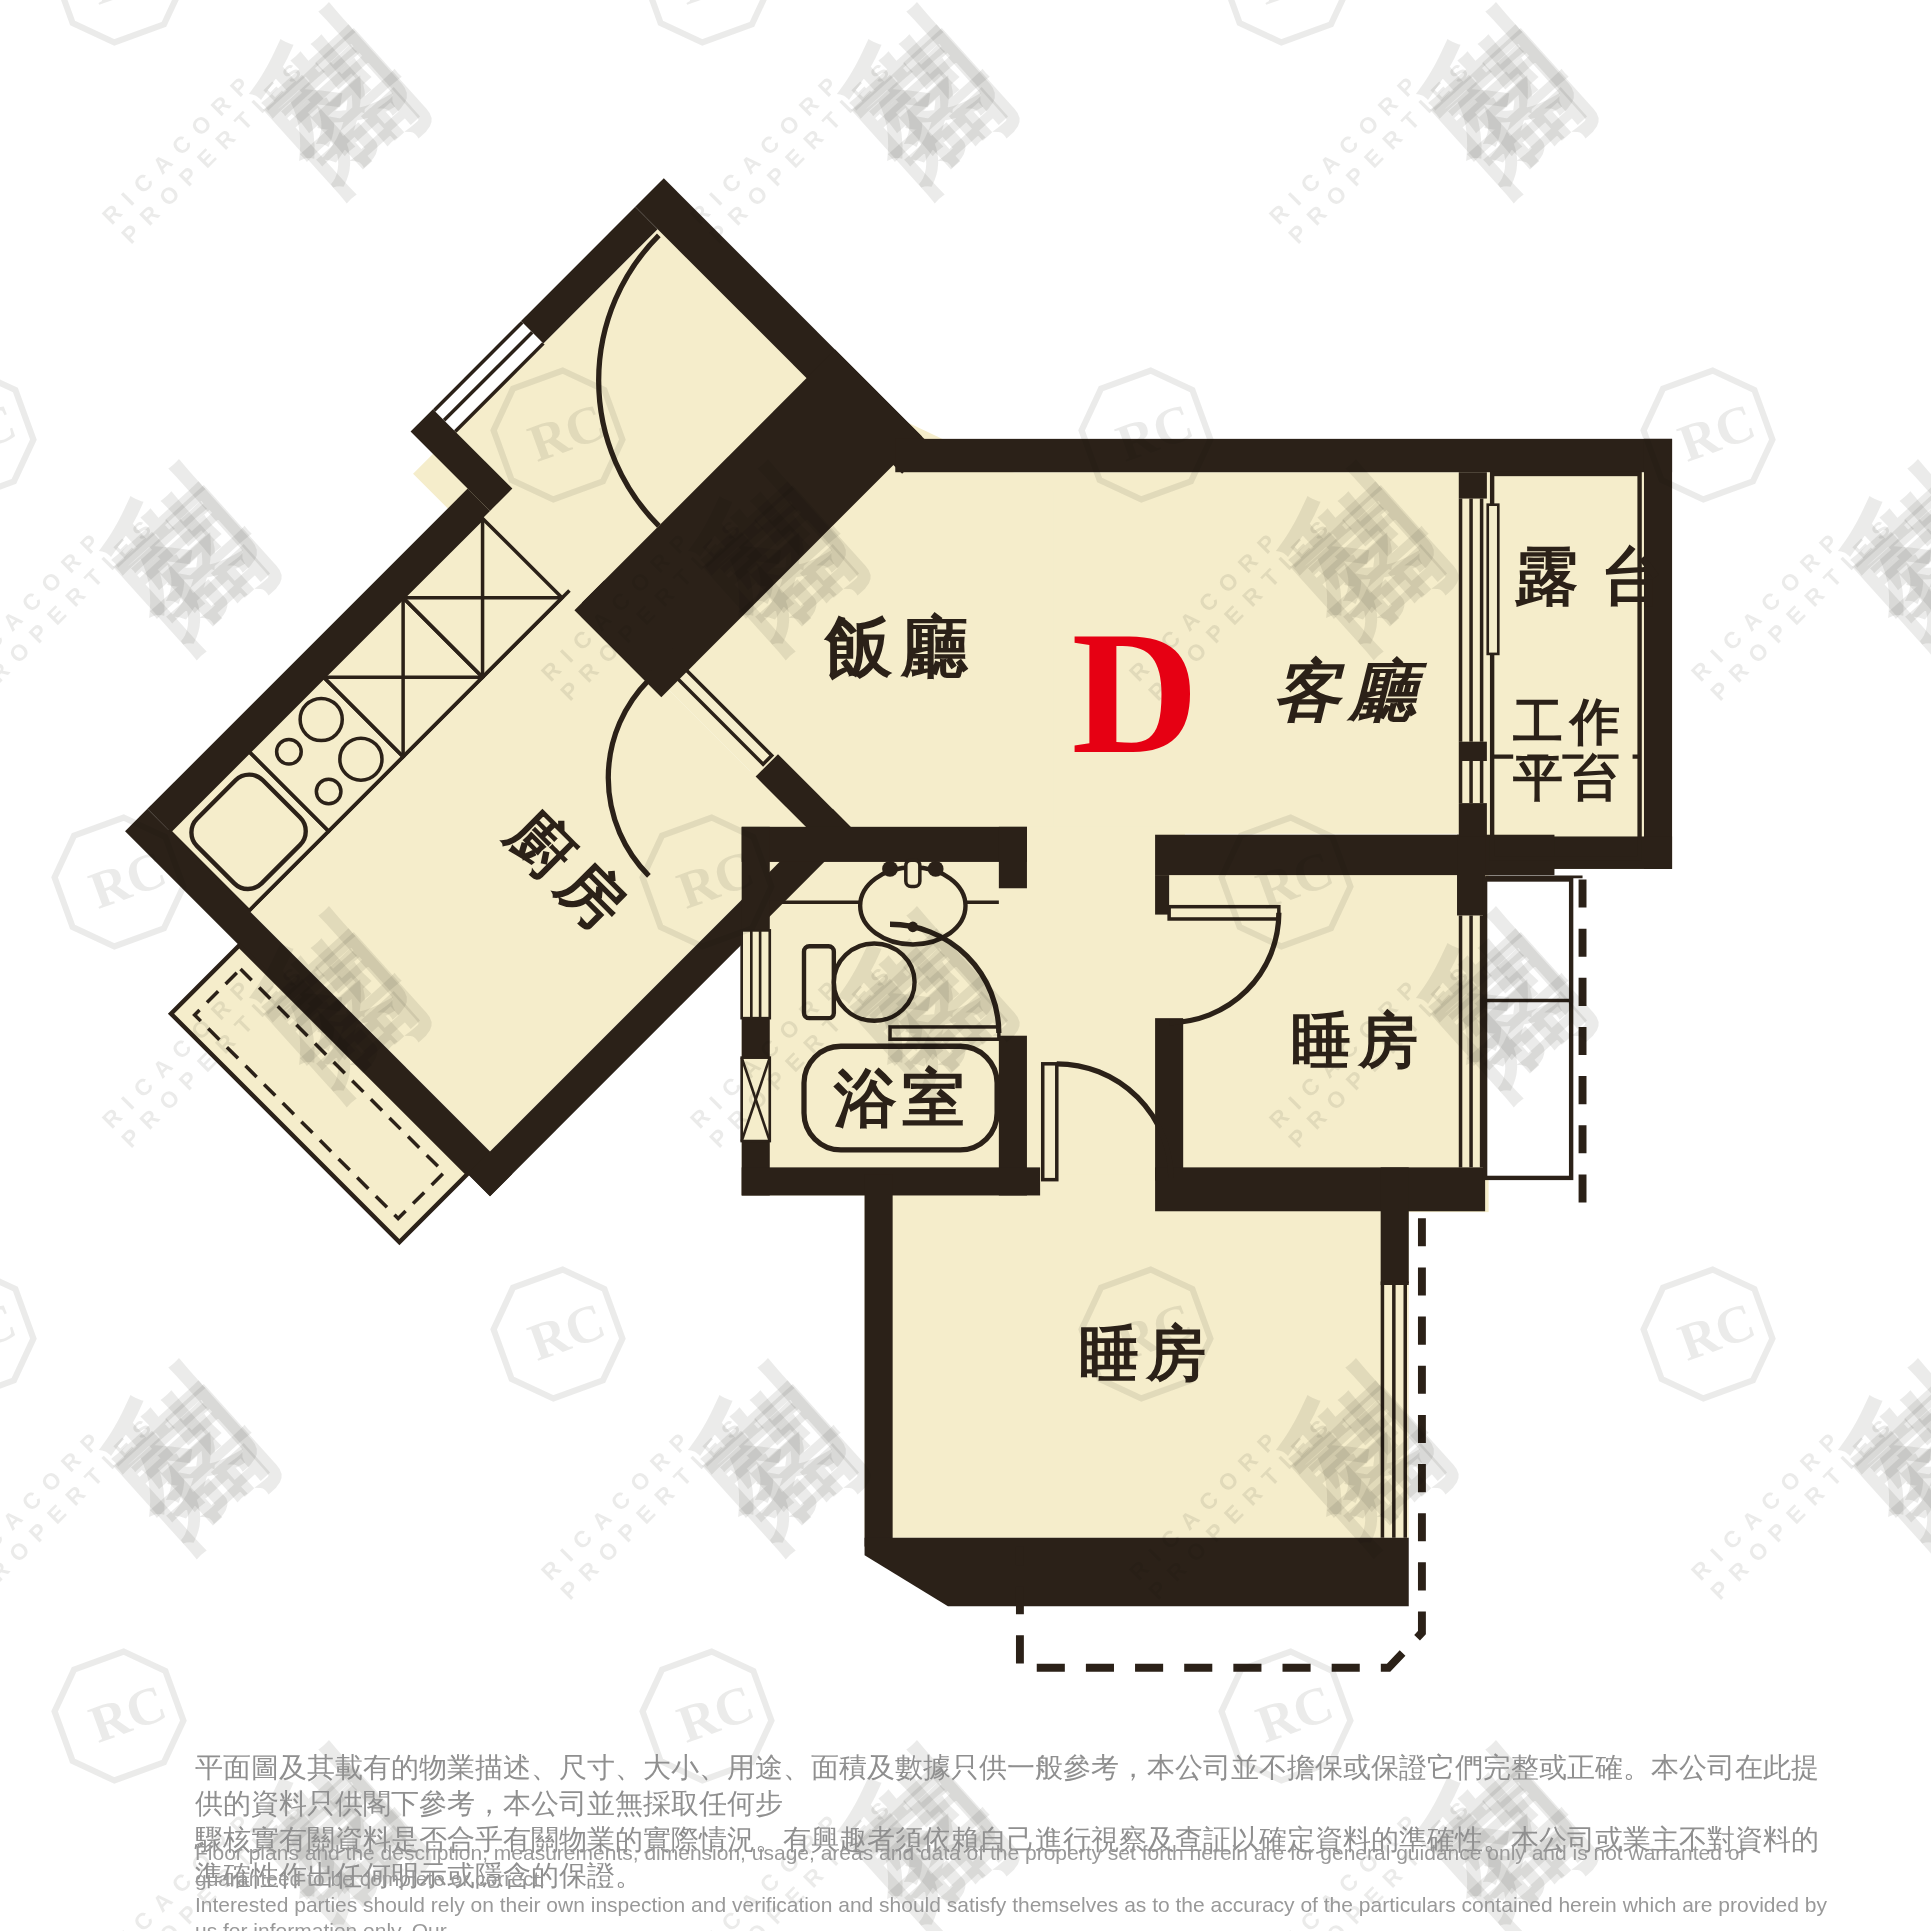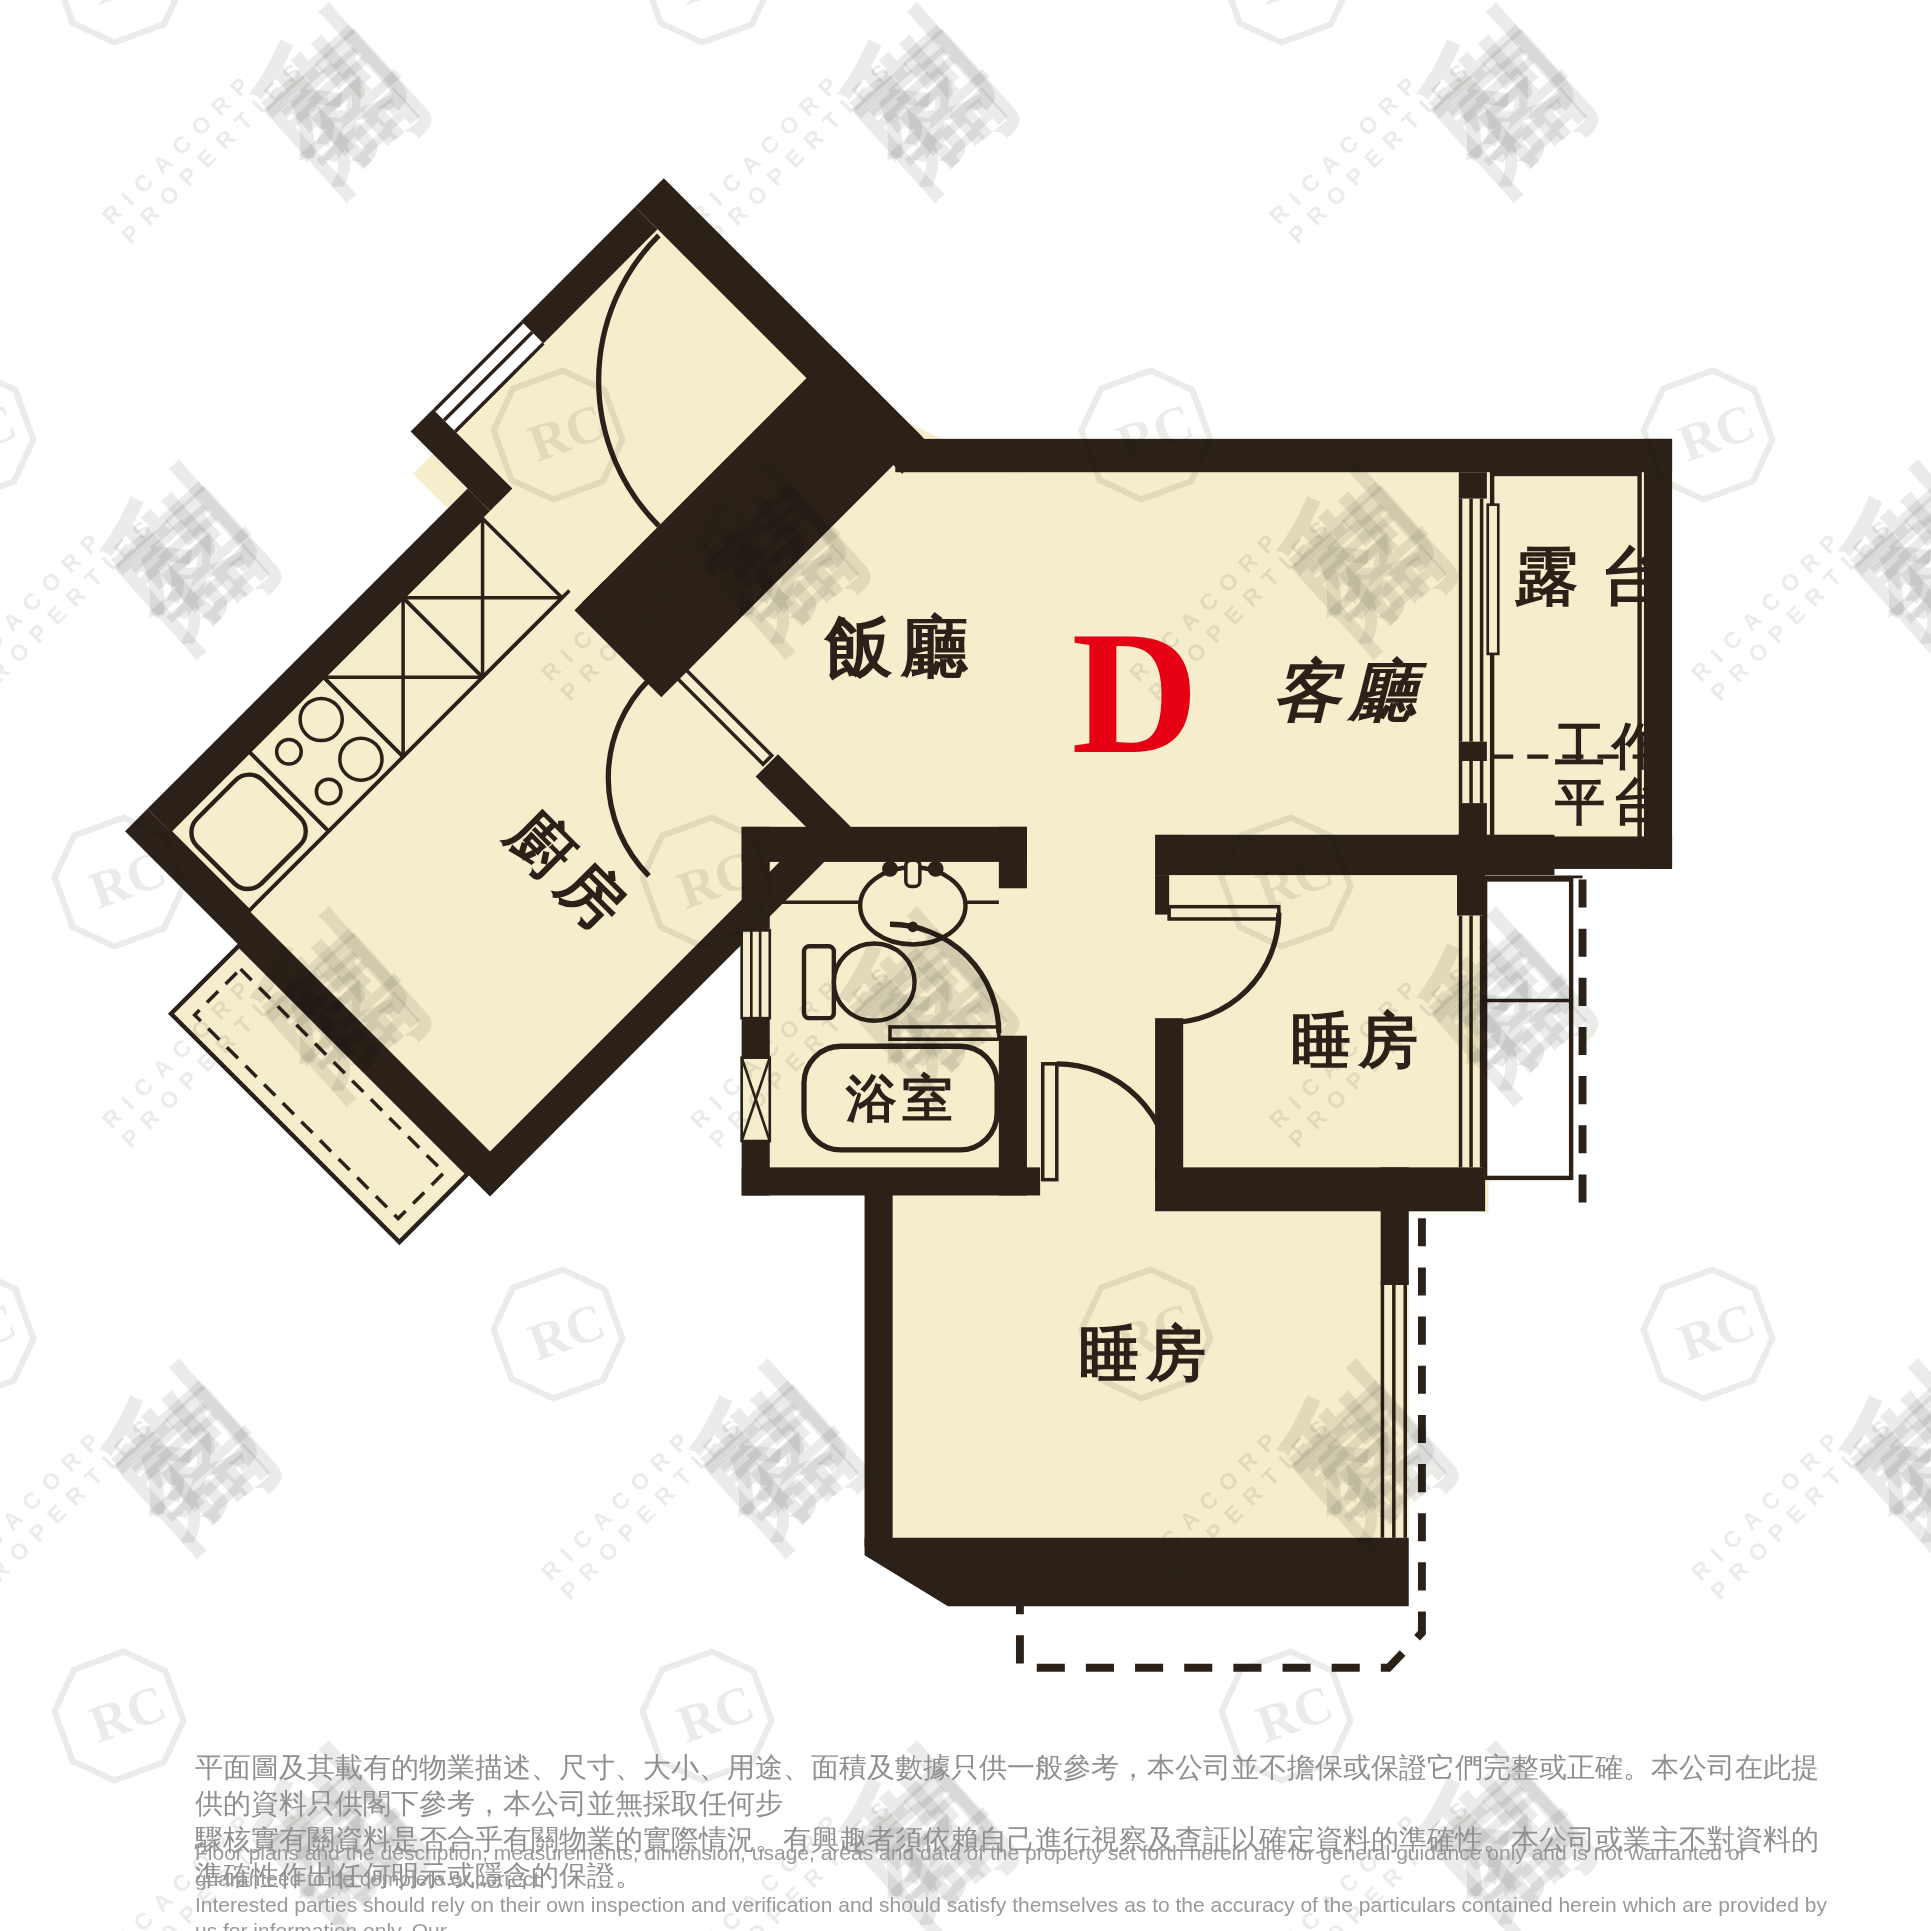--- a/index.html
+++ b/index.html
@@ -16,21 +16,21 @@
   }
   #plan-svg{position:absolute;left:0;top:0;}
   .lbl{
     position:absolute;transform:translate(-50%,-50%);
     color:var(--wall);font-weight:600;white-space:nowrap;z-index:30;
   }
   .lbl-dining,.lbl-living{font-size:67px;letter-spacing:8.8px;}
   .lbl-balcony{font-size:63px;letter-spacing:23px;}
   .lbl-utility{font-size:50px;letter-spacing:7px;line-height:1.12;text-align:center;white-space:pre-line;}
   .lbl-kitchen{font-size:63px;letter-spacing:8.8px;transform:translate(-50%,-50%) rotate(45deg);}
-  .lbl-bath{font-size:51px;letter-spacing:5.3px;}
+  .lbl-bath{font-size:63px;letter-spacing:5.3px;}
   .lbl-bed{font-size:60px;letter-spacing:7px;text-align:right;}
   .lbl-unit{
     font-size:176px;font-weight:800;color:var(--red);
     font-family:"Liberation Serif","DejaVu Serif",serif;
   }
   
   .wm-tile{position:absolute;width:456px;height:456px;z-index:20;pointer-events:none;
     mix-blend-mode:multiply;transform:translate(-50%,-50%);}
   .wm-chars{
     position:absolute;left:105px;top:26px;
@@ -200,21 +200,21 @@
   <g fill="none" stroke="var(--wall)" stroke-width="9" stroke-dasharray="32 24">
     <path d="M 1803,1002 V 1388"></path>
     <path d="M 1620,1388 V 1860 L 1582,1900 H 1162 V 1762"></path>
   </g>
 </svg>
 
 <div class="lbl lbl-dining" style="left:901px;top:647px;">飯廳</div>
 <div class="lbl lbl-unit" style="left:1135px;top:693px;">D</div>
 <div class="lbl lbl-living" style="left:1349px;top:691px;font-style:italic;">客廳</div>
 <div class="lbl lbl-balcony" style="left:1577px;top:577px;margin-left:24px;">露台</div>
-<div class="lbl lbl-utility" style="left:1612px;top:750px;margin-top:24px;">工作
+<div class="lbl lbl-utility" style="left:1570px;top:750px;">工作
 平台</div>
 <div class="lbl lbl-kitchen" style="left:569px;top:873px;">廚房</div>
 <div class="lbl lbl-bath" style="left:902px;top:1099px;">浴室</div>
 <div class="lbl lbl-bed" style="left:1358px;top:1041px;">睡房</div>
 <div class="lbl lbl-bed" style="left:1146px;top:1354px;">睡房</div>
 
 <div class="disclaimer disclaimer-cn" style="top:1750px;">平面圖及其載有的物業描述、尺寸、大小、用途、面積及數據只供一般參考，本公司並不擔保或保證它們完整或正確。本公司在此提供的資料只供閣下參考，本公司並無採取任何步
 驟核實有關資料是否合乎有關物業的實際情況。有興趣者須依賴自己進行視察及查証以確定資料的準確性。本公司或業主不對資料的準確性作出任何明示或隱含的保證。</div>
 <div class="disclaimer disclaimer-en" style="top:1840px;">Floor plans and the description, measurements, dimension, usage, areas and data of the property set forth herein are for general guidance only and is not warranted or guaranteed to be complete or correct.
 Interested parties should rely on their own inspection and verification and should satisfy themselves as to the accuracy of the particulars contained herein which are provided by us for information only.  Our

